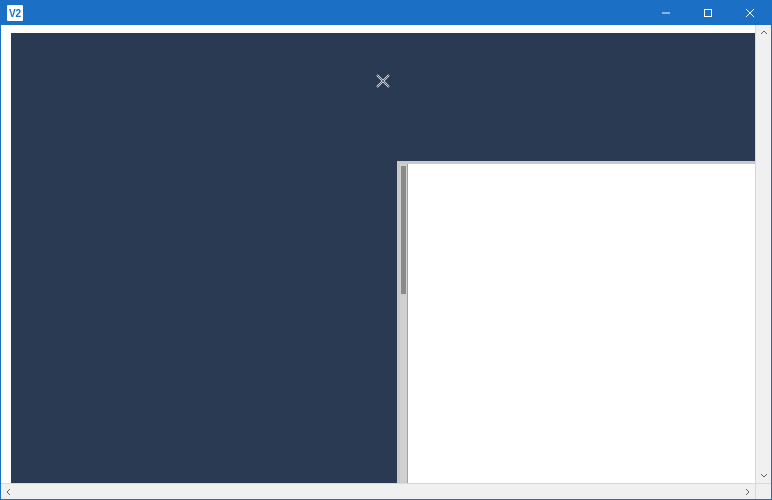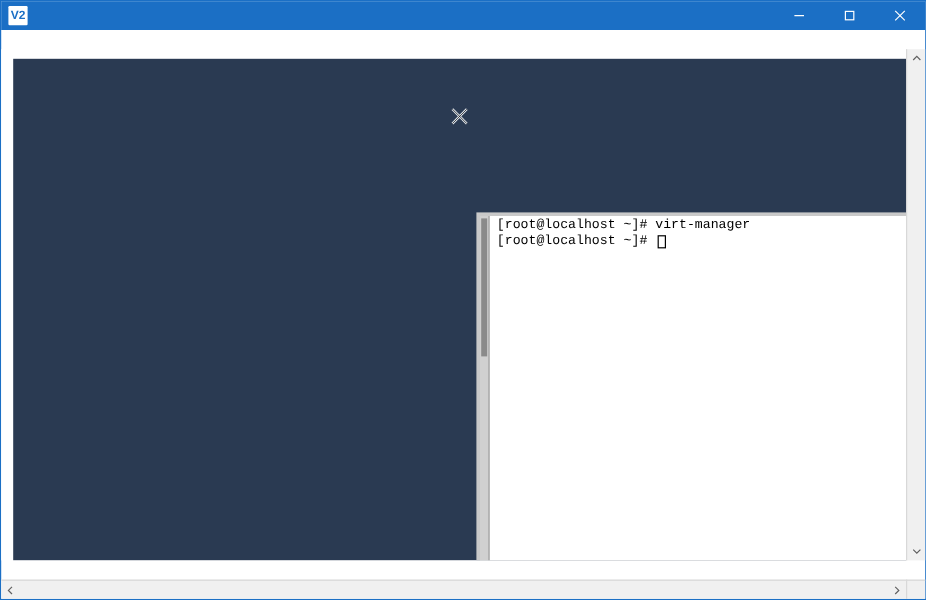--- a/index.html
+++ b/index.html
@@ -9,21 +9,20 @@
       width: 772px;
       height: 500px;
       overflow: hidden;
     }
     .window {
       width: 772px;
       height: 500px;
       display: flex;
       flex-direction: column;
       border: 1px solid #1b6fc5;
-      gap: 16px;
     }
     .titlebar {
       height: 24px;
       background: #1b6fc5;
       display: flex;
       align-items: center;
       color: #fff;
       font-size: 12px;
     }
     .titlebar-icon {
@@ -205,22 +204,20 @@
             <line x1="2" y1="2" x2="14" y2="14" stroke="#e8edf3" stroke-width="2"></line>
             <line x1="14" y1="2" x2="2" y2="14" stroke="#e8edf3" stroke-width="2"></line>
             <line x1="2" y1="2" x2="14" y2="14" stroke="#111" stroke-width="0.6"></line>
             <line x1="14" y1="2" x2="2" y2="14" stroke="#111" stroke-width="0.6"></line>
           </svg>
         </div>
 
         <div class="terminal">
           <div class="terminal-inner">
             <div class="terminal-scrollbar"></div>
-            <div class="terminal-content"><span>[root@localhost ~]# </span><span>virt-manager</span>
-<span>[root@localhost ~]# </span><span class="cursor"></span></div>
           </div>
         </div>
 
         <div class="watermark">知乎 @听风</div>
       </div>
     </div>
 
     <div class="vscroll">
       <div class="vscroll-btn up">
         <svg width="8" height="8" viewBox="0 0 8 8">

